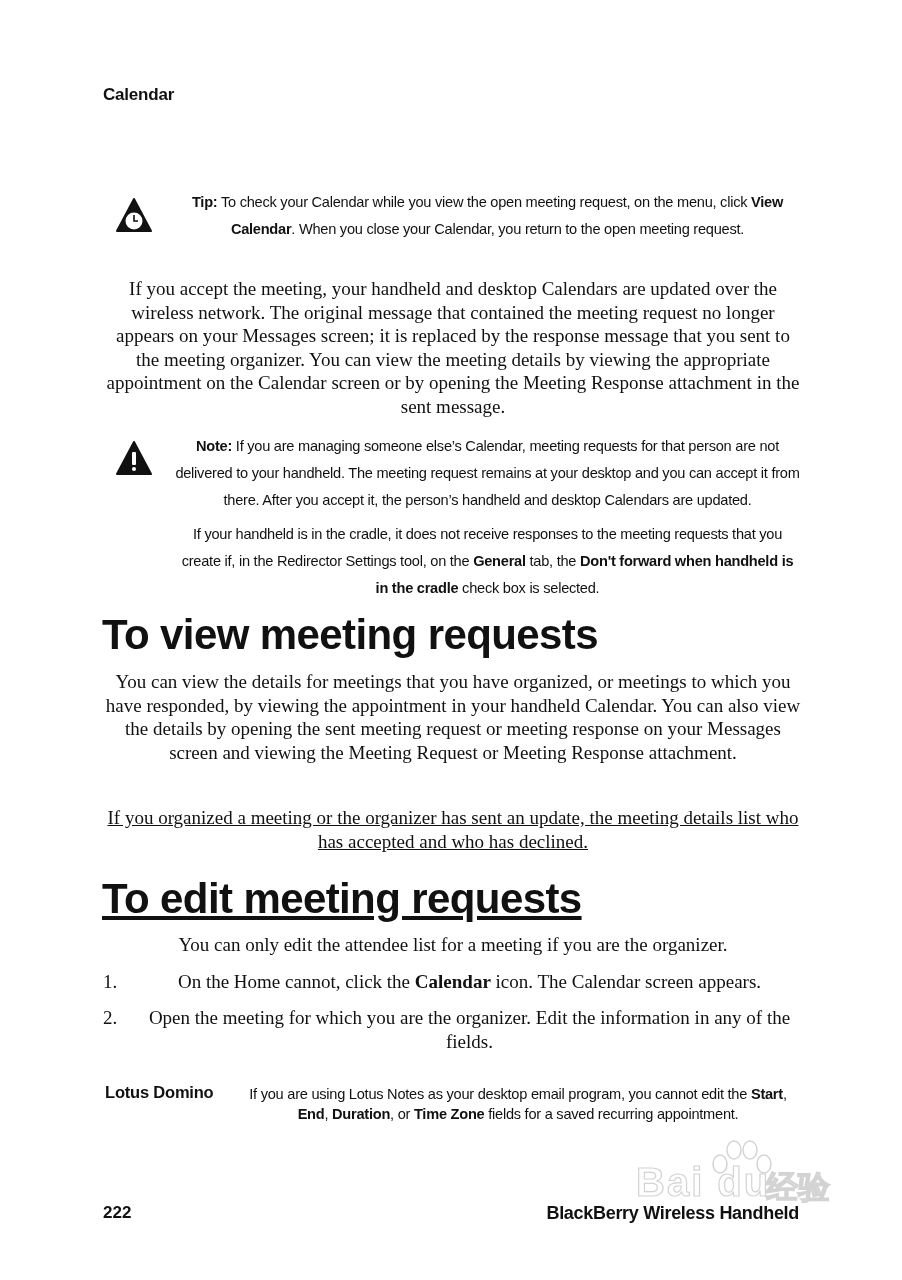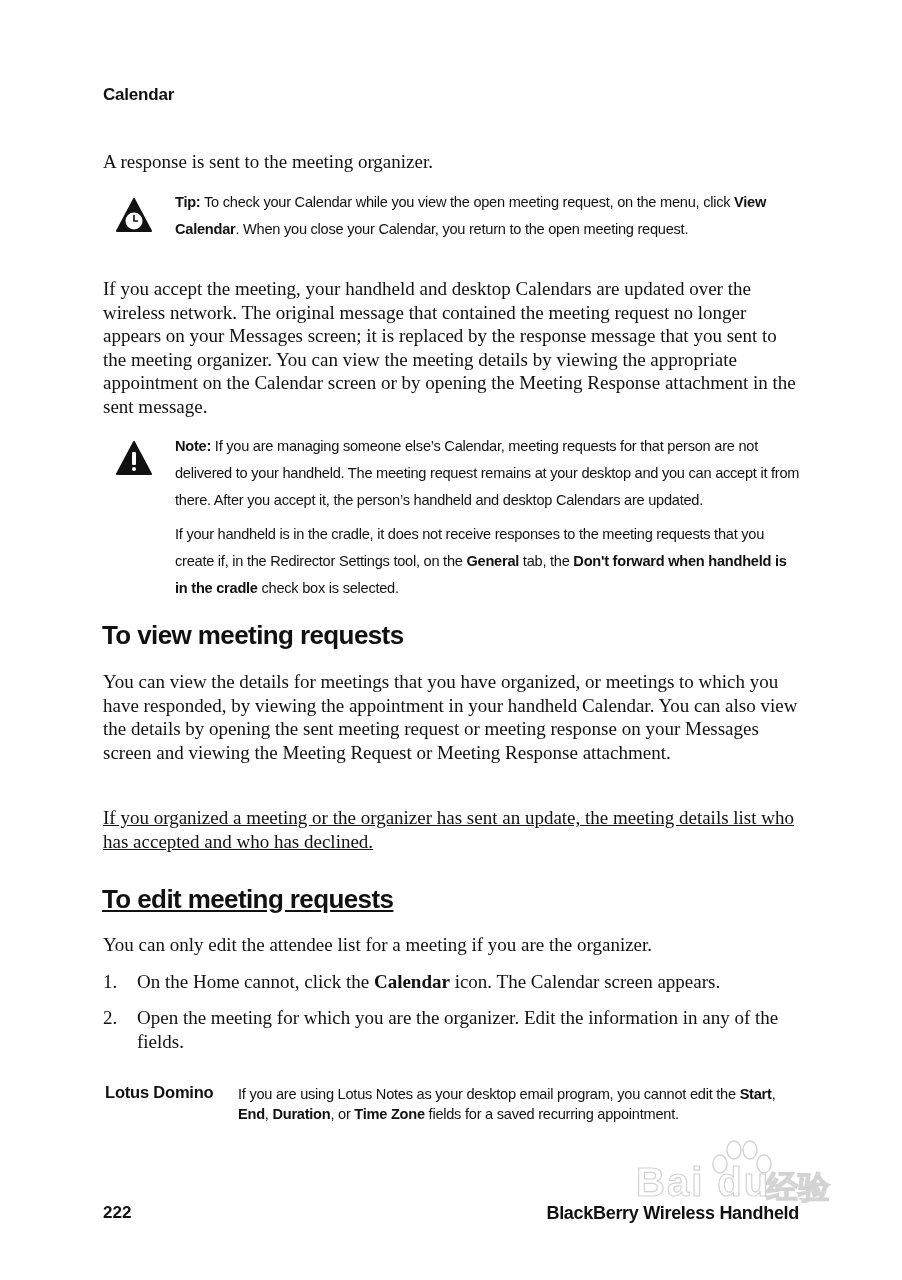--- a/index.html
+++ b/index.html
@@ -1,30 +1,30 @@
 <!DOCTYPE html>
 <html><head>
   <meta charset="utf-8">
   <style>
     html, body { margin: 0; padding: 0; background: #ffffff; }
     body { width: 902px; height: 1280px; position: relative; overflow: hidden; color: #111; }
-    .page { position: absolute; left: 0; top: 0; width: 902px; height: 1280px; }
+    .page { position: absolute; left: 0; top: 0; width: 902px; height: 1280px; text-align: center; }
     .sans { font-family: "Liberation Sans", "DejaVu Sans", sans-serif; }
     .serif { font-family: "Liberation Serif", "DejaVu Serif", serif; }
 
     .running-head { position: absolute; left: 103px; top: 85px; font-size: 17px; font-weight: bold; letter-spacing: -0.2px; }
 
     .body-p { position: absolute; left: 103px; width: 700px; font-size: 19px; line-height: 23.6px; margin: 0; }
 
     .callout { position: absolute; left: 115px; width: 690px; }
     .callout .icon { position: absolute; left: 0; width: 38px; height: 36px; }
     .callout .text { position: absolute; left: 60px; width: 625px; font-size: 14.6px; line-height: 27px; letter-spacing: -0.25px; }
     .callout .text p { margin: 0 0 7px 0; }
 
-    .h1 { position: absolute; left: 102px; font-size: 26px; font-weight: bold; letter-spacing: -0.6px; margin: 0; line-height: 40px; }
+    .h1 { position: absolute; left: 102px; font-size: 42px; font-weight: bold; letter-spacing: -0.6px; margin: 0; line-height: 40px; }
 
     .step { position: absolute; left: 103px; width: 700px; font-size: 19px; line-height: 23.6px; }
     .step .num { position: absolute; left: 0; }
     .step .txt { position: absolute; left: 34px; width: 665px; }
 
     .platform-note { position: absolute; left: 105px; top: 1083px; width: 700px; }
     .platform-note .label { position: absolute; left: 0; top: 0; font-size: 16.5px; font-weight: bold; letter-spacing: -0.2px; }
     .platform-note .txt { position: absolute; left: 133px; top: 1px; width: 560px; font-size: 14.6px; line-height: 20.4px; letter-spacing: -0.25px; }
 
     .footer-num { position: absolute; left: 103px; top: 1203px; font-size: 17px; font-weight: bold; }
@@ -36,21 +36,20 @@
     .watermark .jy { left: 130px; top: 26px; font-size: 32px; }
     .watermark .url { left: 4px; top: 78px; font-size: 22px; font-weight: normal; letter-spacing: 0.5px; }
   </style>
 </head>
 <body>
 
 <div class="page">
 
   <div class="running-head sans">Calendar</div>
 
-  <p class="body-p serif" style="top:150px;">A response is sent to the meeting organizer.</p>
 
   <div class="callout sans" style="top:189px;">
     <span class="icon" style="top:8px;">
       <svg width="38" height="36" viewBox="0 0 38 36">
         <path d="M19 2 L36 34 L2 34 Z" fill="#111" stroke="#111" stroke-width="2" stroke-linejoin="round"></path>
         <circle cx="19" cy="24" r="8.5" fill="#fff"></circle>
         <path d="M19 18 L19 24 L23 24" fill="none" stroke="#111" stroke-width="1.6"></path>
       </svg>
     </span>
     <div class="text" style="top:0;">

